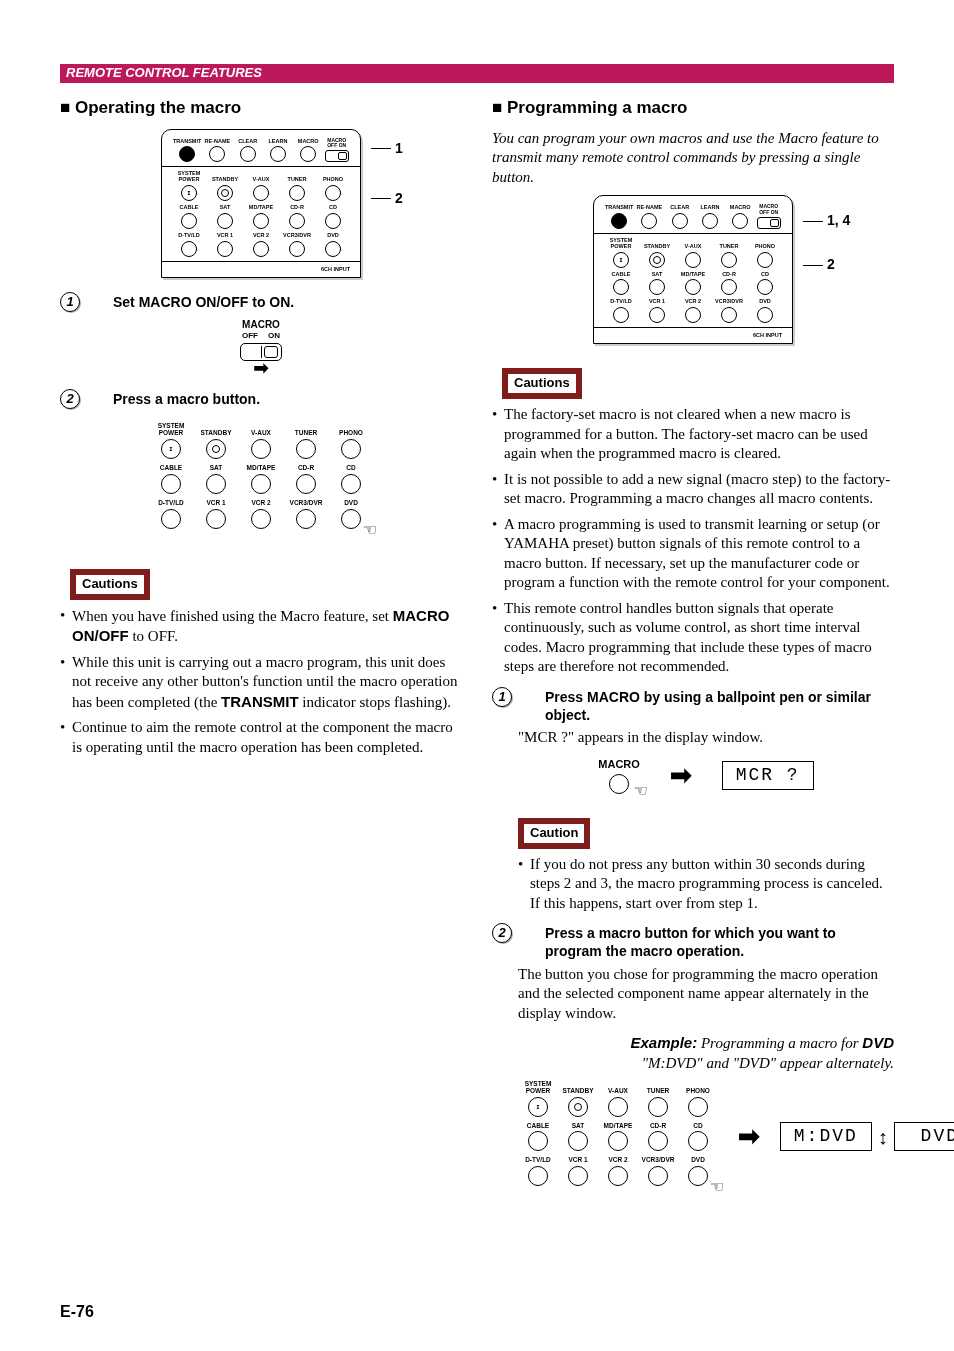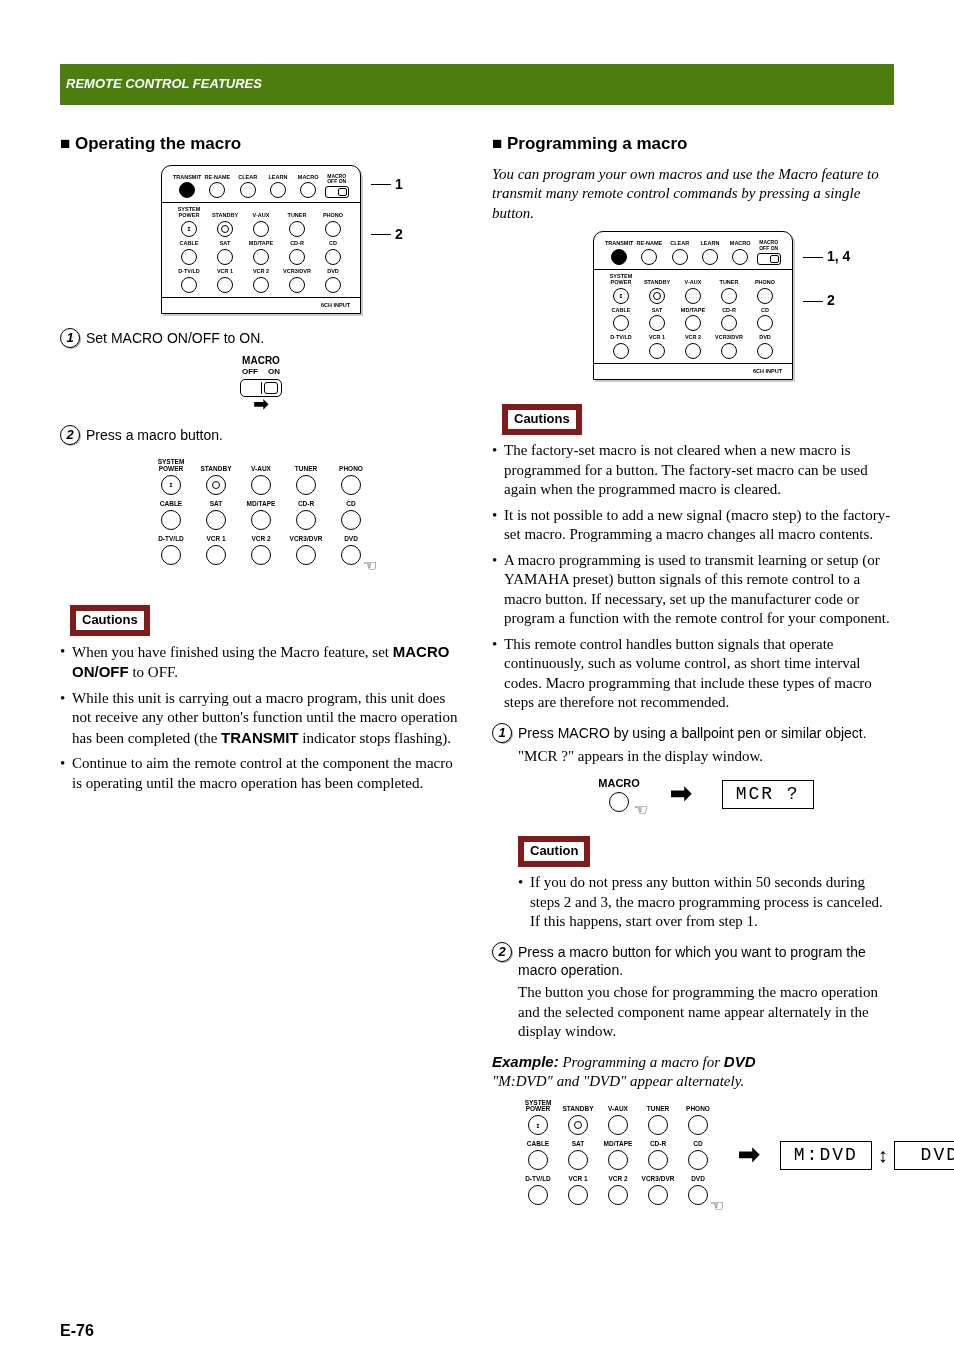--- a/index.html
+++ b/index.html
@@ -7,27 +7,27 @@
     font-size: 15px;
     line-height: 1.3;
     color: #000;
     background: #fff;
     margin: 0;
     padding: 64px 60px 40px 60px;
     width: 954px;
     box-sizing: border-box;
   }
   .header-bar {
-    background: #4d7c0f;
+    background: #be185d;
     color: #fff;
     font-family: Arial, Helvetica, sans-serif;
     font-weight: bold;
     font-size: 13px;
-    padding: 12px 6px;
-    margin-bottom: 28px;
+    padding: 1px 6px;
+    margin-bottom: 14px;
     font-style: italic;
   }
   .columns {
     display: flex;
     gap: 30px;
   }
   .col {
     flex: 1;
     min-width: 0;
   }
@@ -58,23 +58,24 @@
     font-style: italic;
     font-size: 13px;
     line-height: 18px;
     text-align: center;
     position: relative;
     background: #fff;
     box-shadow: 1px 1px 0 #aaa;
   }
   .step-text {
     font-family: Arial, Helvetica, sans-serif;
-    font-weight: normal;
+    font-weight: bold;
     font-size: 14px;
     margin-top: 1px;
+    margin-left: 27px;
   }
   .step-body {
     margin-left: 26px;
     margin-bottom: 10px;
   }
   .cautions-box {
     display: inline-block;
     border: 6px solid #7f1d1d;
     padding: 1px 6px;
     font-family: Arial, Helvetica, sans-serif;
@@ -552,30 +553,30 @@
         <div class="mlabel">MACRO</div>
         <div class="mcircle" style="margin:2px auto 0;"></div>
         <span class="hand" style="right:-8px;bottom:-8px;">☜</span>
       </div>
       <div class="bigarrow">➡</div>
       <div class="lcd">MCR ?</div>
     </div>
 
     <div class="cautions-box" style="margin-left:26px;">Caution</div>
     <ul class="bullets" style="margin-left:26px;">
-      <li>If you do not press any button within 50 seconds during steps 2 and 3, the macro programming process is canceled. If this happens, start over from step 1.</li>
+      <li>If you do not press any button within 30 seconds during steps 2 and 3, the macro programming process is canceled. If this happens, start over from step 1.</li>
     </ul>
 
     <div class="step">
       <div class="step-num">2</div>
       <div class="step-text">Press a macro button for which you want to program the macro operation.</div>
     </div>
     <div class="step-body">The button you chose for programming the macro operation and the selected component name appear alternately in the display window.</div>
 
-    <p style="">
+    <p style="margin-left:26px;text-align:right;">
       <span class="bold">Example:</span><span> Programming a macro for </span><span class="bold">DVD</span><br>
       <span>"M:DVD" and "DVD" appear alternately.</span>
     </p>
 
     <div class="example-row">
       <div class="btn-grid" style="width:200px;position:relative;margin:0;">
         <div class="rrow">
           <div class="rcell">
               <span>SYSTEM POWER</span>
               <div class="rcirc i"></div>

